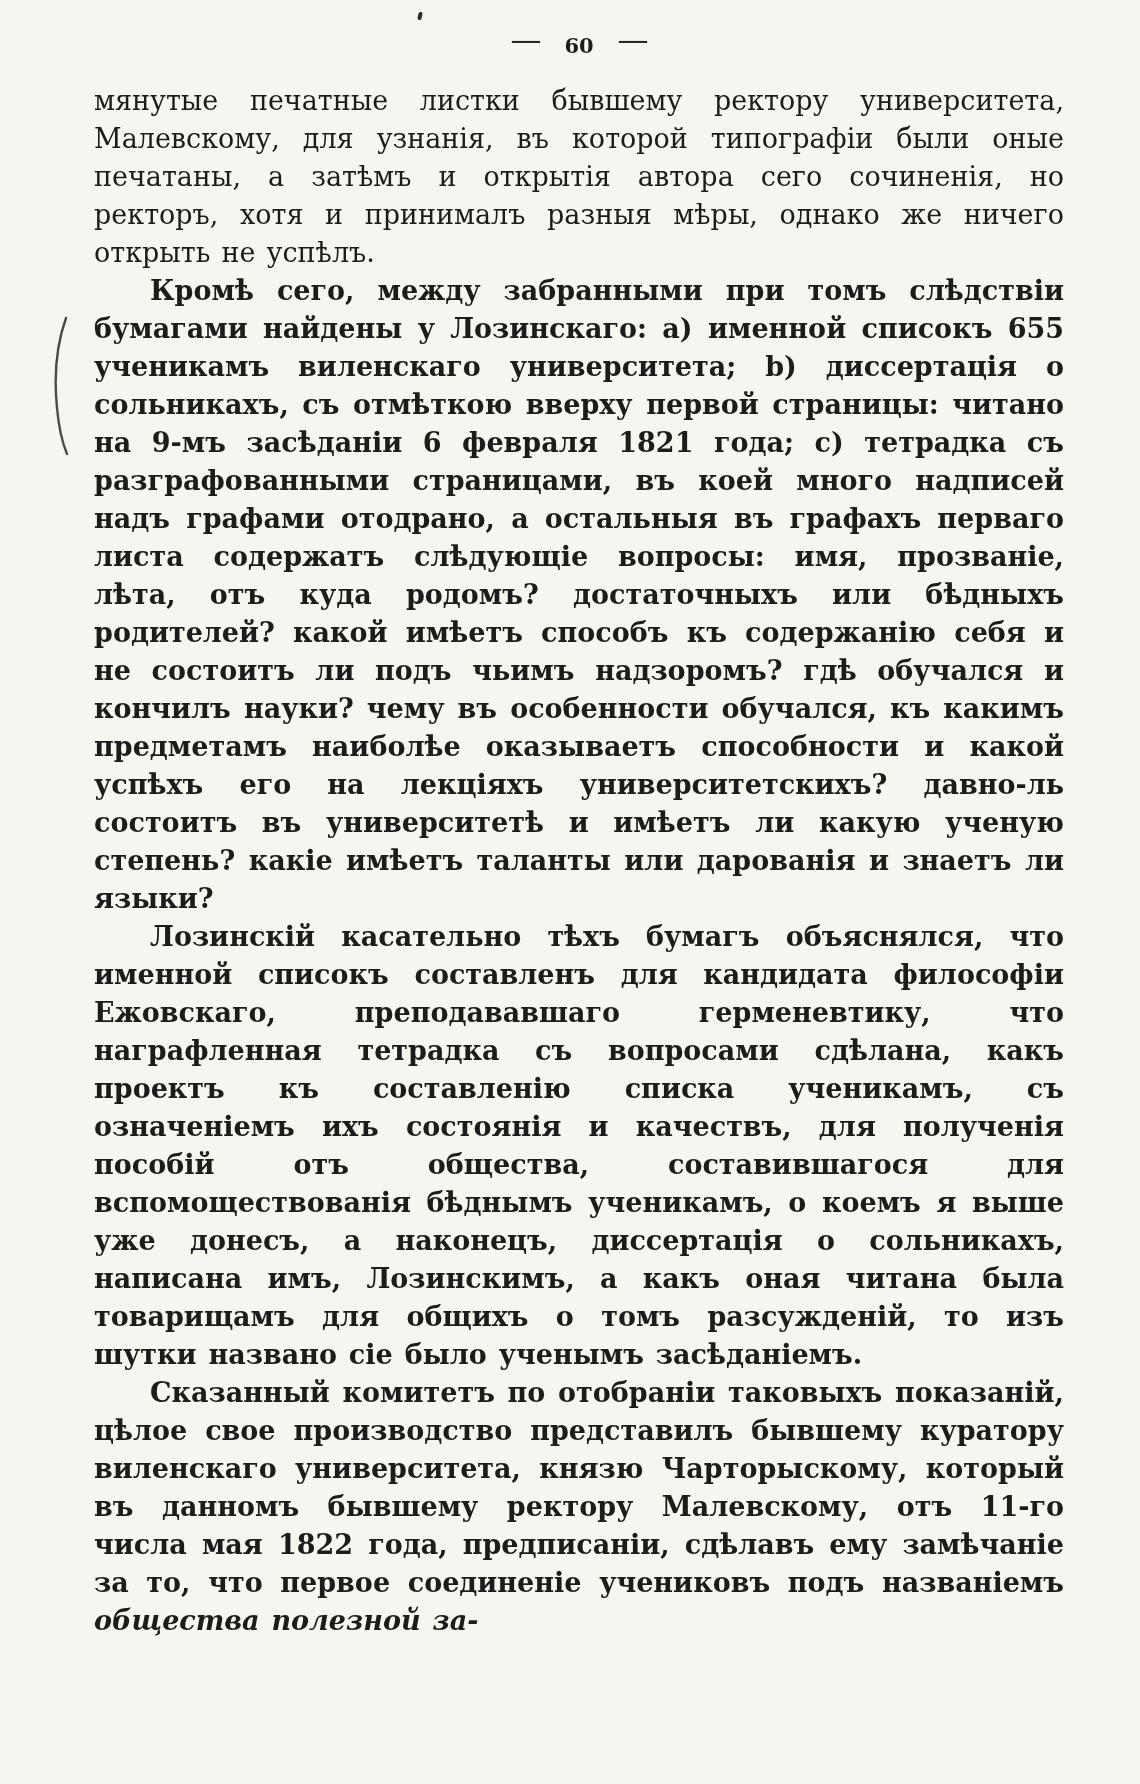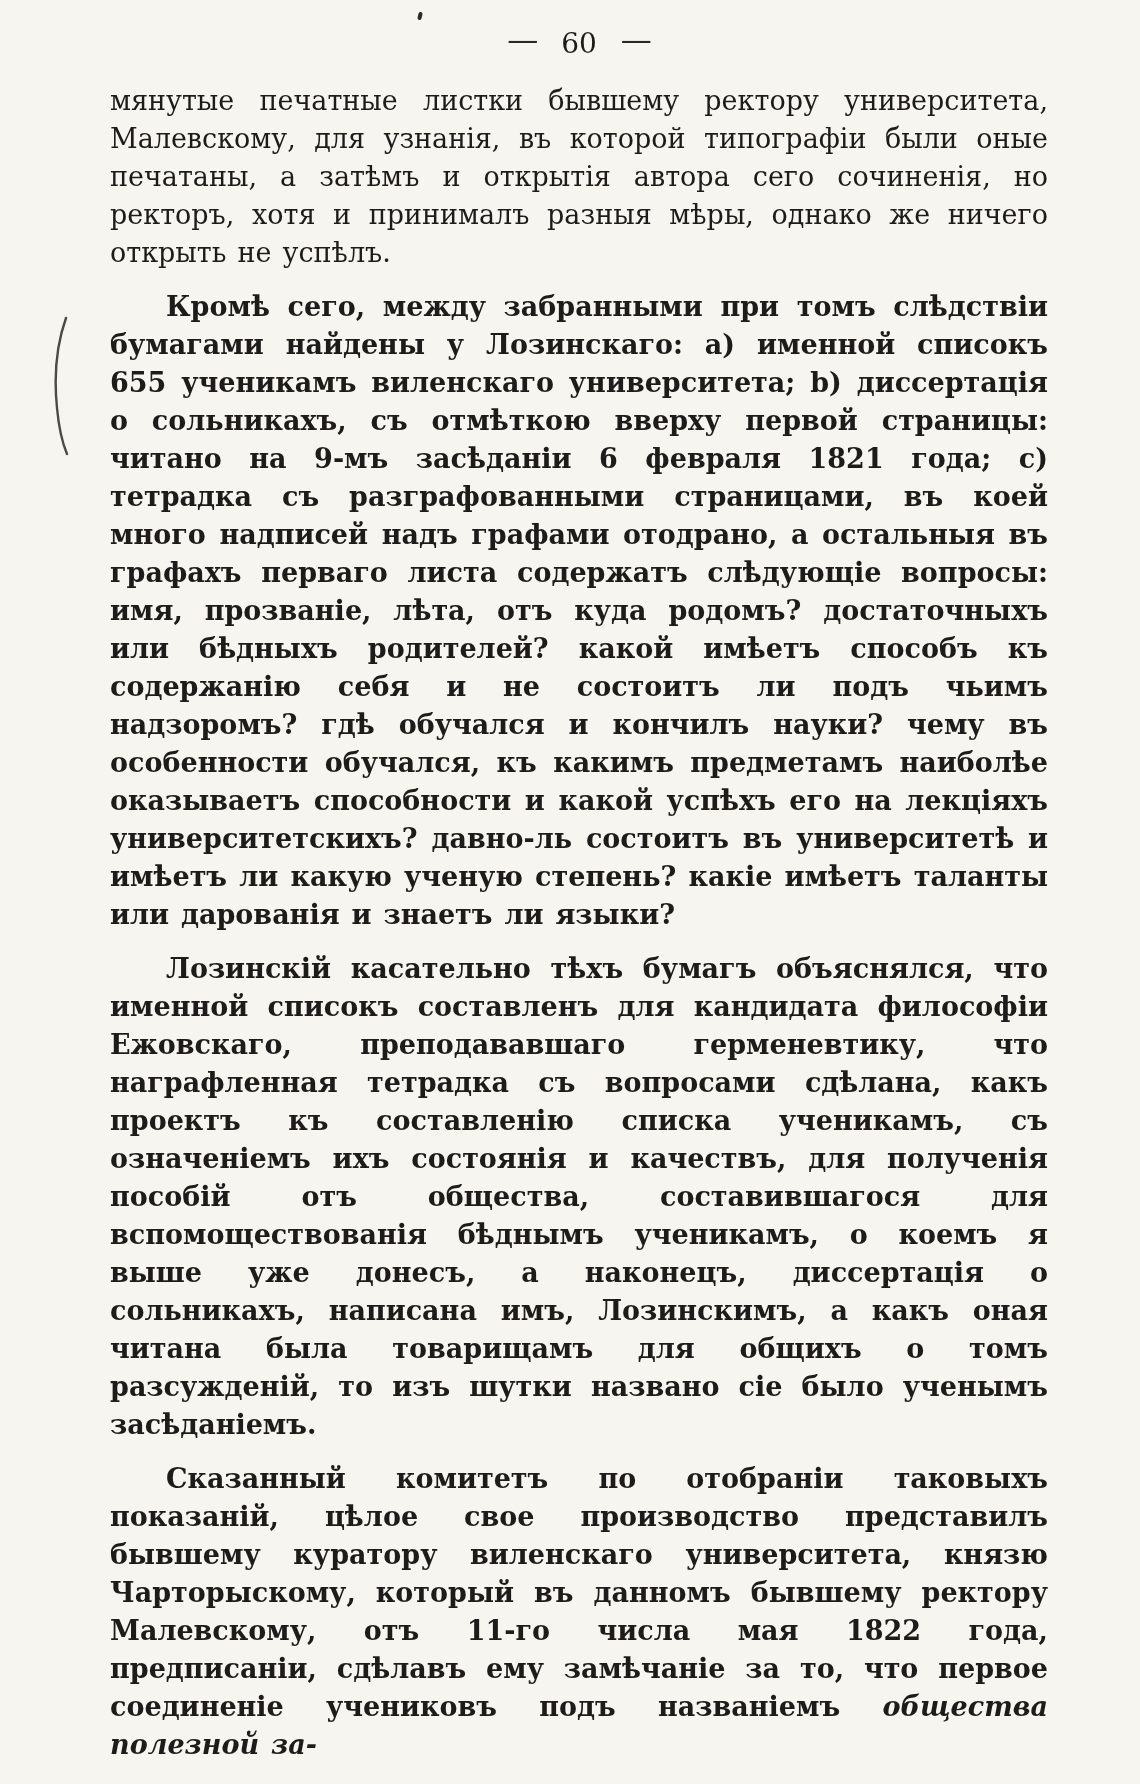--- a/index.html
+++ b/index.html
@@ -25,23 +25,23 @@
   gap: 24px;
   font-size: 31px;
   margin-top: 8px;
   margin-bottom: 22px;
 }
 .page-header .dash {
   letter-spacing: -1px;
   transform: translateY(-3px);
   color: #2a2824;
 }
-.page-number { font-size: 28px; }
+.page-number { font-size: 21px; font-weight: bold; }
 .body-text p {
-  margin: 16px;
+  margin: 0;
   font-size: 27px;
   line-height: 38px;
   text-align: justify;
   word-spacing: 2.5px;
 }
 .body-text p.indented { text-indent: 56px; font-weight: bold; }
 .italic-tail { font-style: italic; }
 .margin-mark {
   position: absolute;
   left: 52px;

